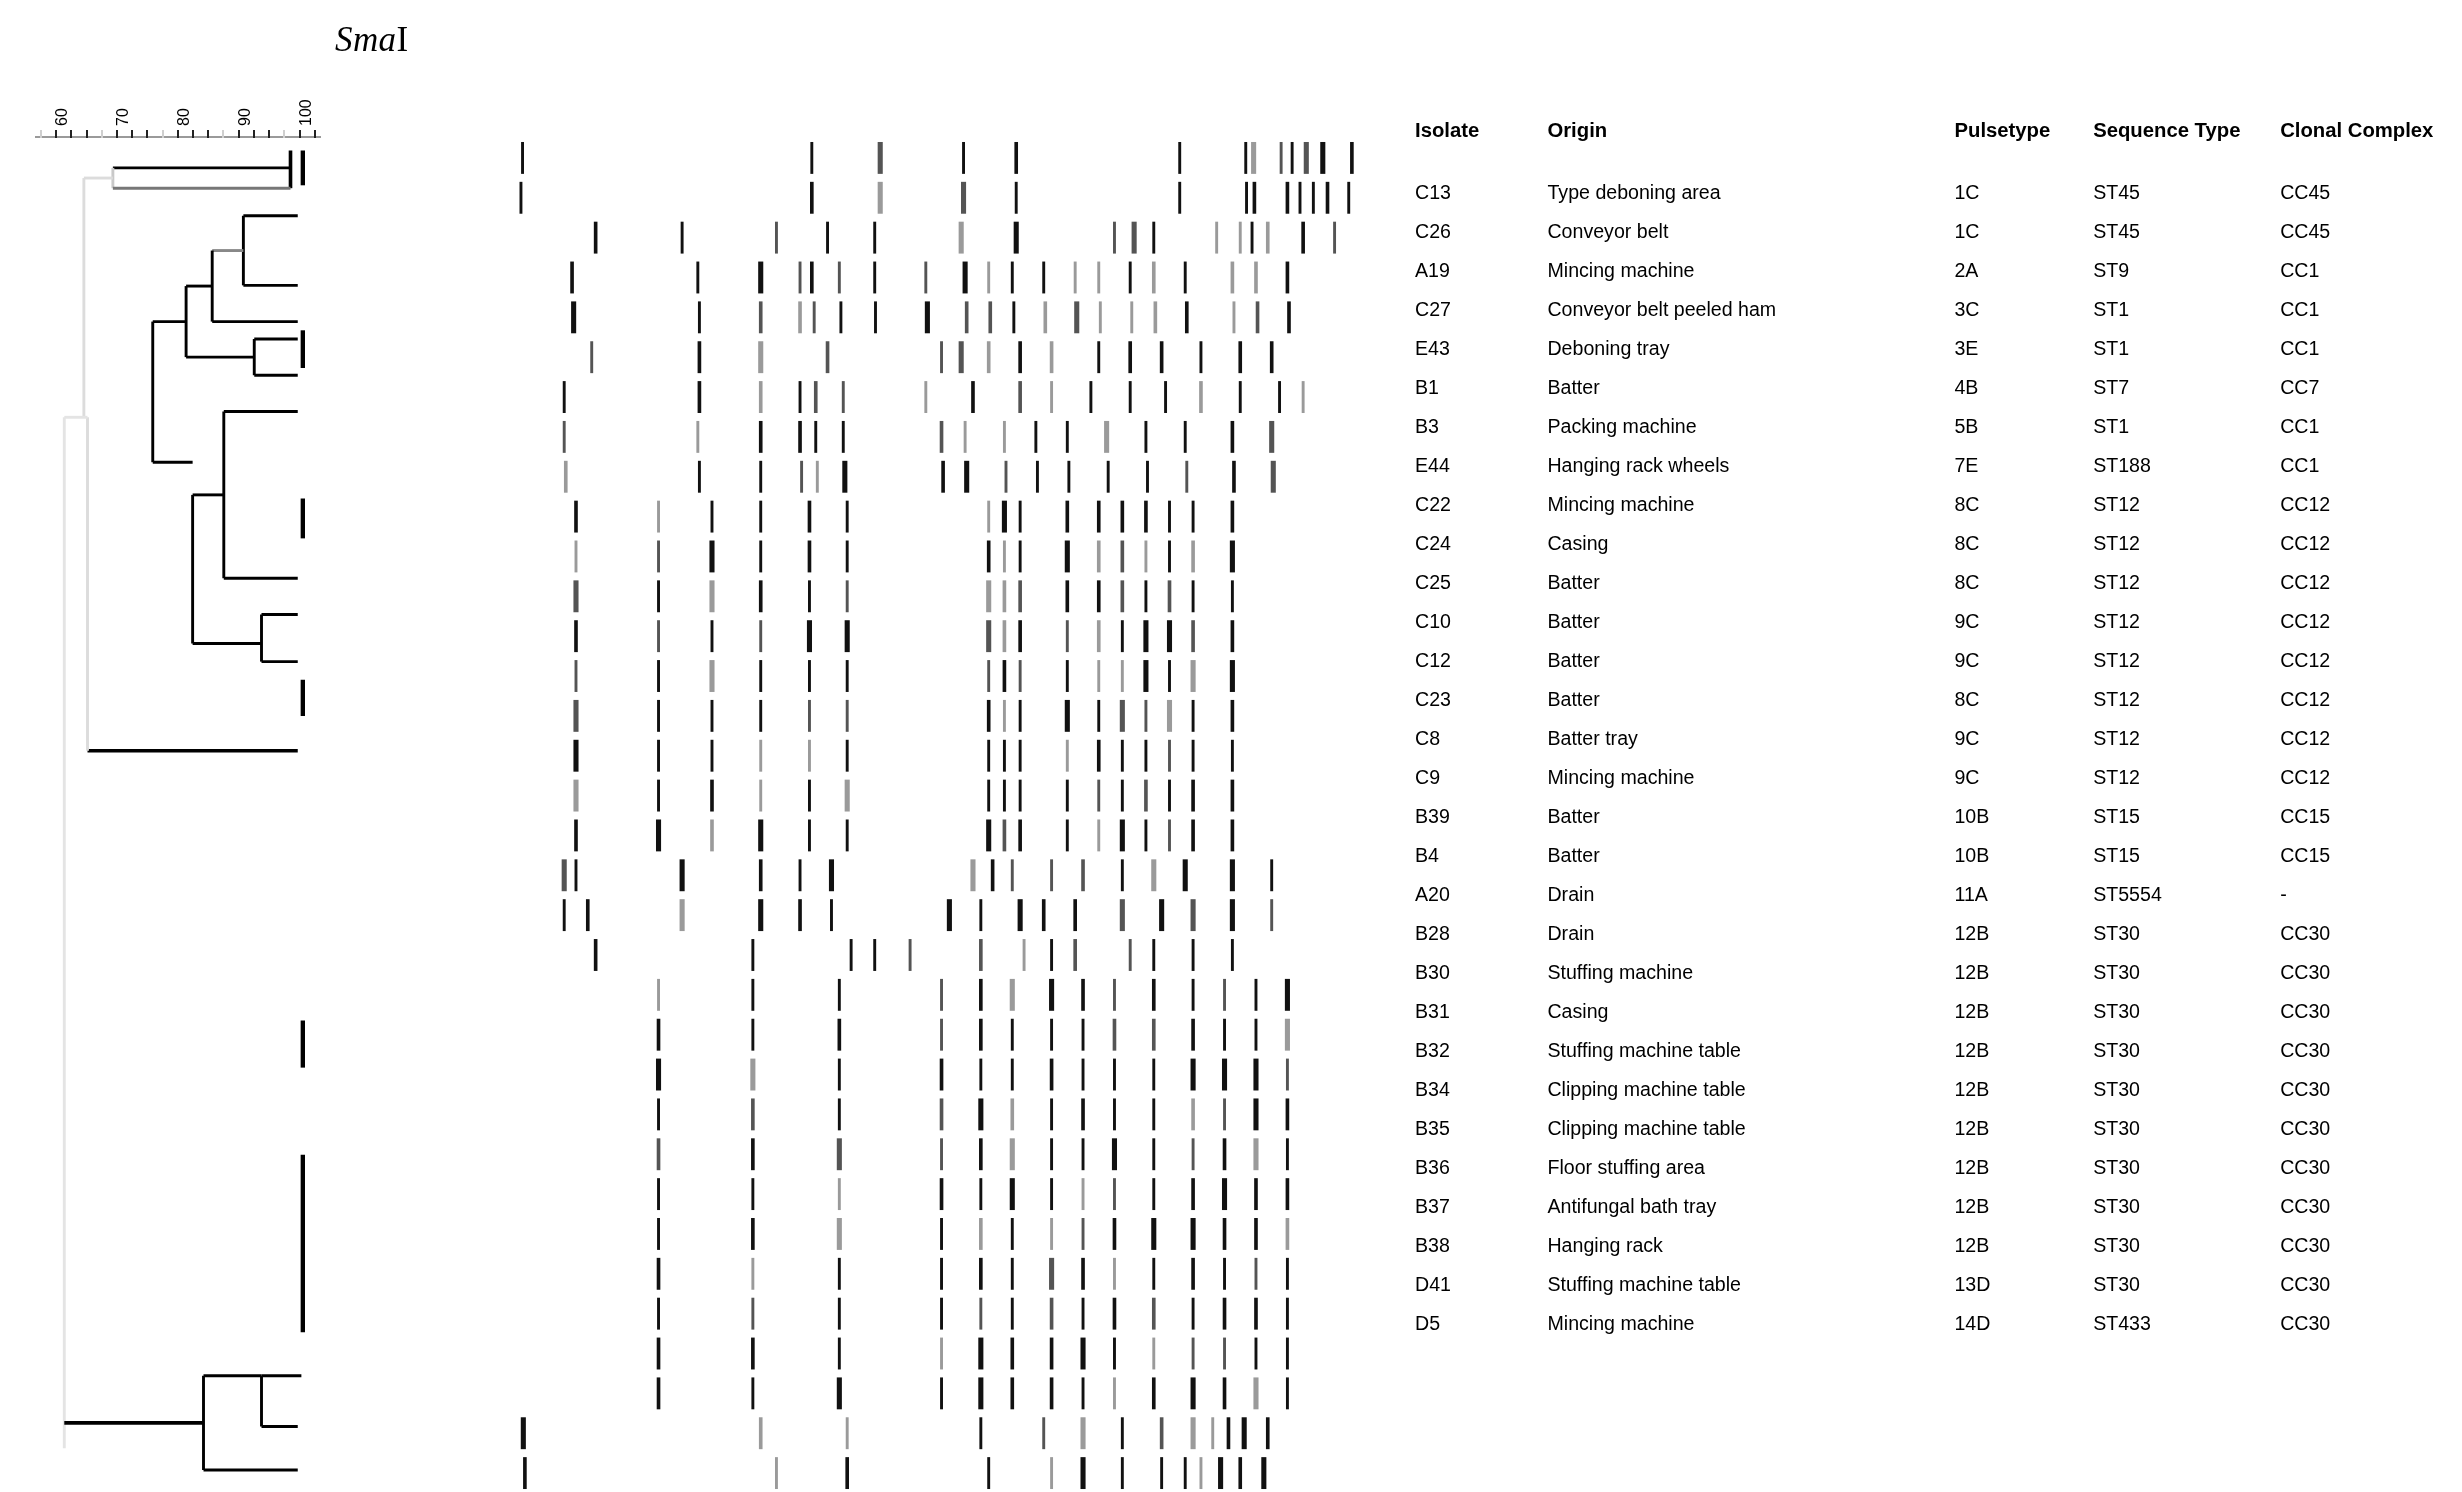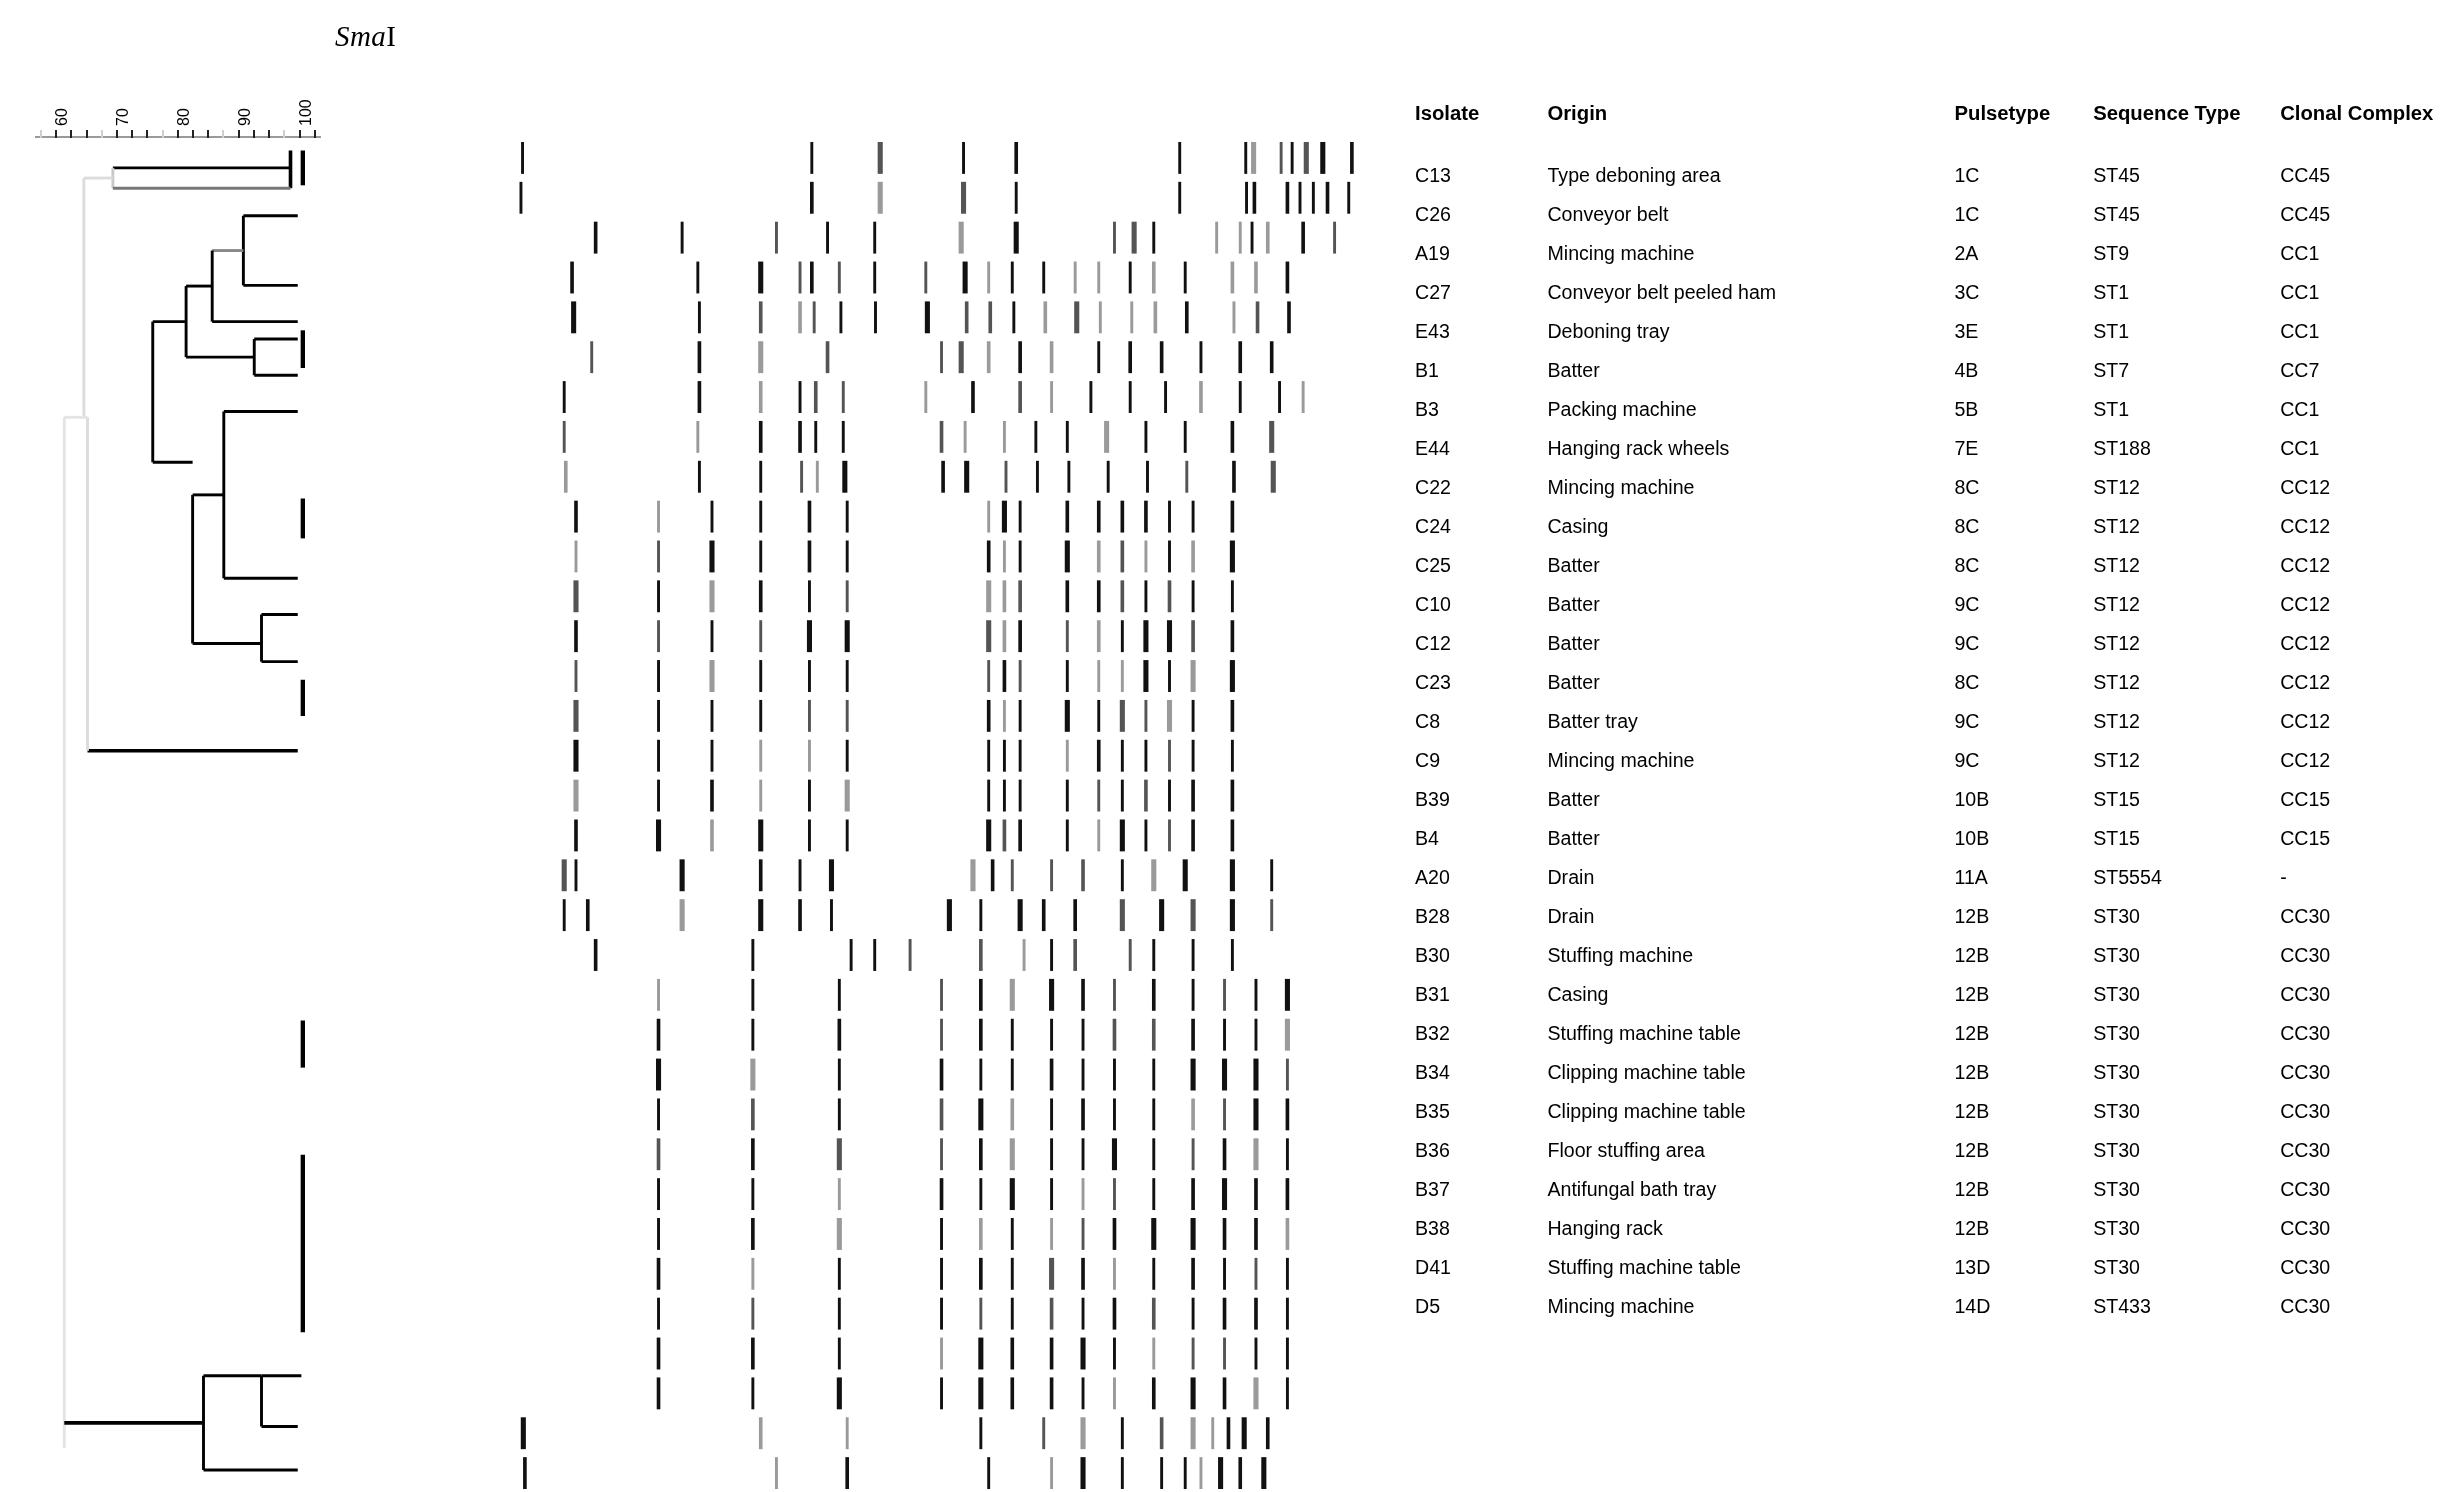--- a/index.html
+++ b/index.html
@@ -19,21 +19,21 @@
     background: #ffffff;
     overflow: hidden;
   }
 
   
   #enzyme-title {
     position: absolute;
     left: 335px;
     top: 20.3px;
     font-family: "Liberation Serif", serif;
-    font-size: 29px;
+    font-size: 35px;
     letter-spacing: 0.4px;
     white-space: nowrap;
   }
   #enzyme-title .ital { font-style: italic; }
   #enzyme-title .upright { font-style: normal; }
 
   
   #axis-area {
     position: absolute;
     left: 0px;
@@ -95,20 +95,21 @@
     position: absolute;
     left: 1415px;
     top: 102px;
     width: 1046px;
   }
   table.meta {
     border-collapse: collapse;
     width: 1046px;
     font-size: 19.6px;
     font-family: "Liberation Sans", sans-serif;
+    margin-top: 17px;
   }
   table.meta th {
     text-align: left;
     font-weight: bold;
     font-size: 20.3px;
     padding: 0 0 30.5px 0;
     vertical-align: top;
     white-space: nowrap;
   }
   table.meta td {

